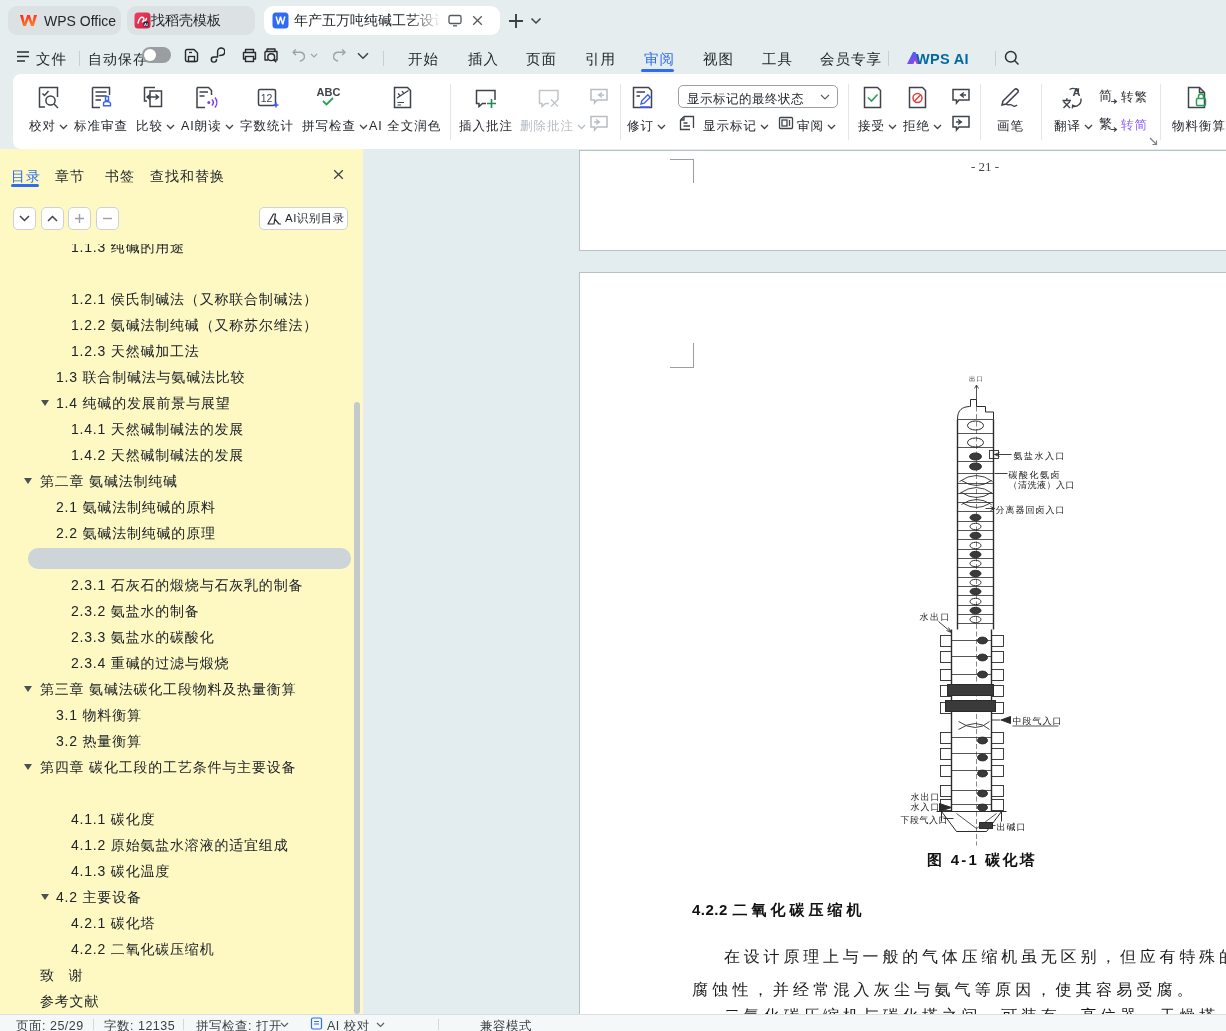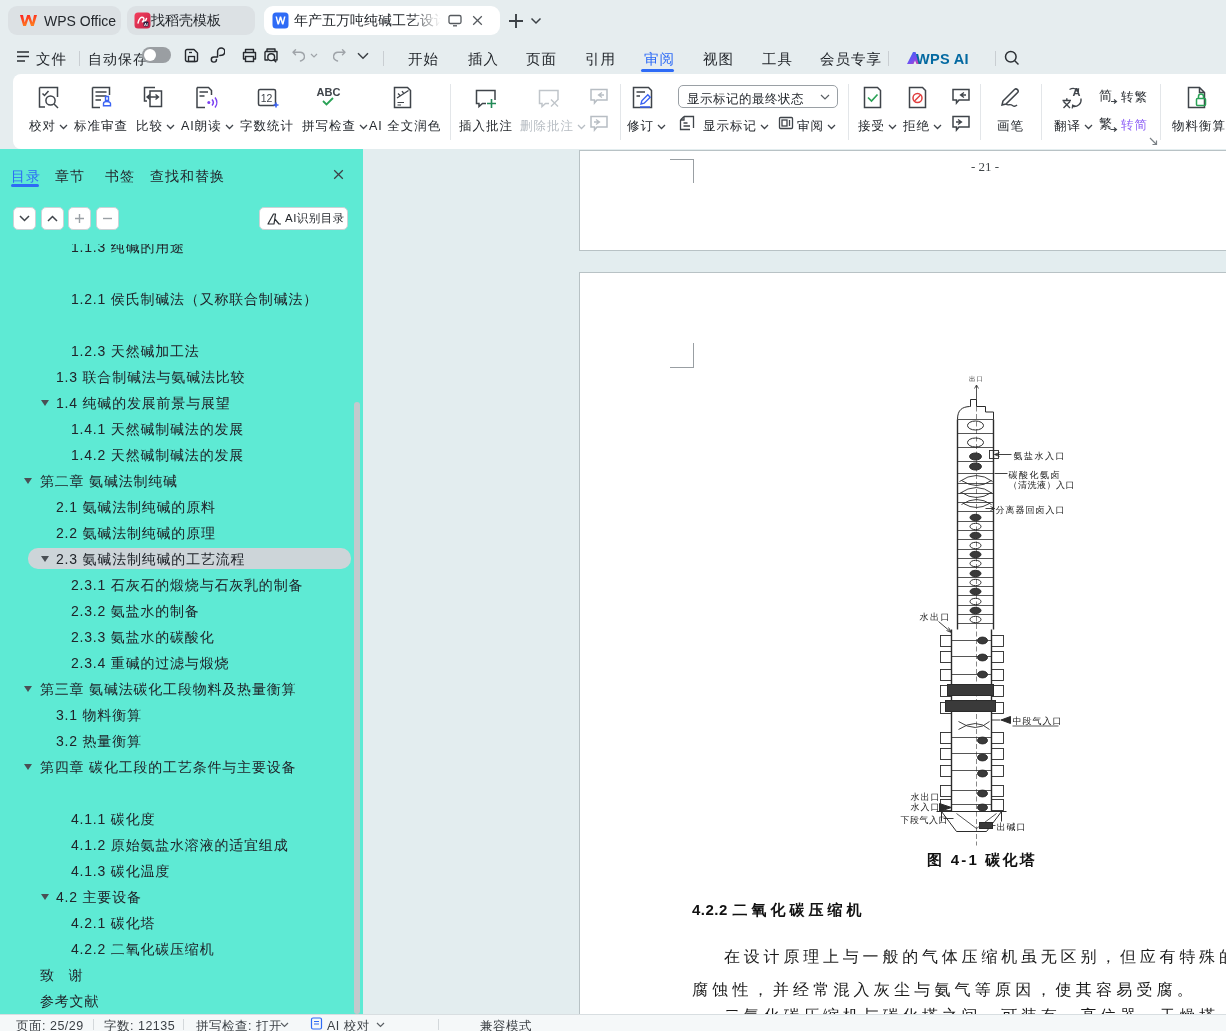--- a/index.html
+++ b/index.html
@@ -10,21 +10,21 @@
 .pill.active{background:#fff}
 #ribbon{position:absolute;left:13px;top:74px;width:1240px;height:75px;background:#fff;border-radius:8px}
 .rlab{position:absolute;top:118px;font-size:12.5px;letter-spacing:1px;color:#23272c;white-space:nowrap}
 .rsep{position:absolute;top:84px;width:1px;height:56px;background:#e3e6e9}
 .gr{color:#b7bdc3}
 
 svg.cv{display:inline-block}
 
 .mi{position:absolute;top:46px;height:26px;line-height:26px;font-size:14.5px;letter-spacing:1px;color:#23272c;white-space:nowrap}
 
-#side{position:absolute;left:0;top:149px;width:429px;height:865px;background:#5eead4;border-right:1px solid #14b8a6;overflow:hidden}
+#side{position:absolute;left:0;top:149px;width:429px;height:865px;background:#fef9c3;border-right:1px solid #14b8a6;overflow:hidden}
 #docarea{position:absolute;left:363px;top:149px;width:863px;height:865px;background:#e3edef;overflow:hidden}
 .page{position:absolute;left:216px;width:810px;background:#fff;border:1px solid #b8c2c5}
 .stab{position:absolute;top:14px;font-size:14px;letter-spacing:1px;color:#23272c}
 .sbtn{position:absolute;top:58px;width:23px;height:23px;background:#fff;border:1px solid #ccd2d6;border-radius:5px;display:flex;align-items:center;justify-content:center}
 #toc{position:absolute;left:0;top:95px;width:352px;height:770px;overflow:hidden}
 .r{position:absolute;left:0;width:352px;height:26px;line-height:26px;font-size:14px;letter-spacing:0.8px;color:#20242a;white-space:nowrap}
 .tri{position:absolute;top:10px;width:0;height:0;border-left:4.5px solid transparent;border-right:4.5px solid transparent;border-top:6px solid #4a5055}
 
 #status{position:absolute;left:0;top:1014px;width:1226px;height:17px;background:#f5f8f9;border-top:1px solid #d8dee1;font-size:12.5px;color:#3a3f44;overflow:hidden}
 .sti{position:absolute;top:3px;white-space:nowrap;letter-spacing:0.5px}
@@ -352,38 +352,35 @@
         </svg>
       </div>
   <div class="sbtn" style="left:259px;width:89px;font-size:11.5px;letter-spacing:0.5px;color:#23272c;justify-content:flex-start;padding-left:7px">
     <svg width="15" height="12" viewBox="0 0 15 12" style="margin-right:3px">
           <path d="M1 11 L6.5 1 H8.5 L7 11 Z M7.8 6 L12 11 H14" stroke="#2b2f34" stroke-width="1.2" fill="none" stroke-linejoin="round"></path>
         </svg>AI识别目录</div>
   <div id="toc">
     <div class="abs" style="left:28px;top:304px;width:323px;height:21px;border-radius:10px;background:#cdd5d9"></div>
     <div class="r" style="top:-10px;left:71px">1.1.3 纯碱的用途</div>
     <div class="r" style="top:42px;left:71px">1.2.1 侯氏制碱法（又称联合制碱法）</div>
+    <div class="r" style="top:68px;left:71px">1.2.2 氨碱法制纯碱（又称苏尔维法）</div>
     <div class="r" style="top:94px;left:71px">1.2.3 天然碱加工法</div>
     <div class="r" style="top:120px;left:56px">1.3 联合制碱法与氨碱法比较</div>
     <div class="r" style="top:146px">
           <span class="tri" style="left:41px"></span>
           <span style="position:absolute;left:56px">1.4 纯碱的发展前景与展望</span>
         </div>
     <div class="r" style="top:172px;left:71px">1.4.1 天然碱制碱法的发展</div>
     <div class="r" style="top:198px;left:71px">1.4.2 天然碱制碱法的发展</div>
     <div class="r" style="top:224px">
           <span class="tri" style="left:24px"></span>
           <span style="position:absolute;left:40px">第二章 氨碱法制纯碱</span>
         </div>
     <div class="r" style="top:250px;left:56px">2.1 氨碱法制纯碱的原料</div>
     <div class="r" style="top:276px;left:56px">2.2 氨碱法制纯碱的原理</div>
-    <div class="r" style="top:302px">
-          <span class="tri" style="left:41px"></span>
-          <span style="position:absolute;left:56px">2.3 氨碱法制纯碱的工艺流程</span>
-        </div>
     <div class="r" style="top:328px;left:71px">2.3.1 石灰石的煅烧与石灰乳的制备</div>
     <div class="r" style="top:354px;left:71px">2.3.2 氨盐水的制备</div>
     <div class="r" style="top:380px;left:71px">2.3.3 氨盐水的碳酸化</div>
     <div class="r" style="top:406px;left:71px">2.3.4 重碱的过滤与煅烧</div>
     <div class="r" style="top:432px">
           <span class="tri" style="left:24px"></span>
           <span style="position:absolute;left:40px">第三章 氨碱法碳化工段物料及热量衡算</span>
         </div>
     <div class="r" style="top:458px;left:56px">3.1 物料衡算</div>
     <div class="r" style="top:484px;left:56px">3.2 热量衡算</div>

